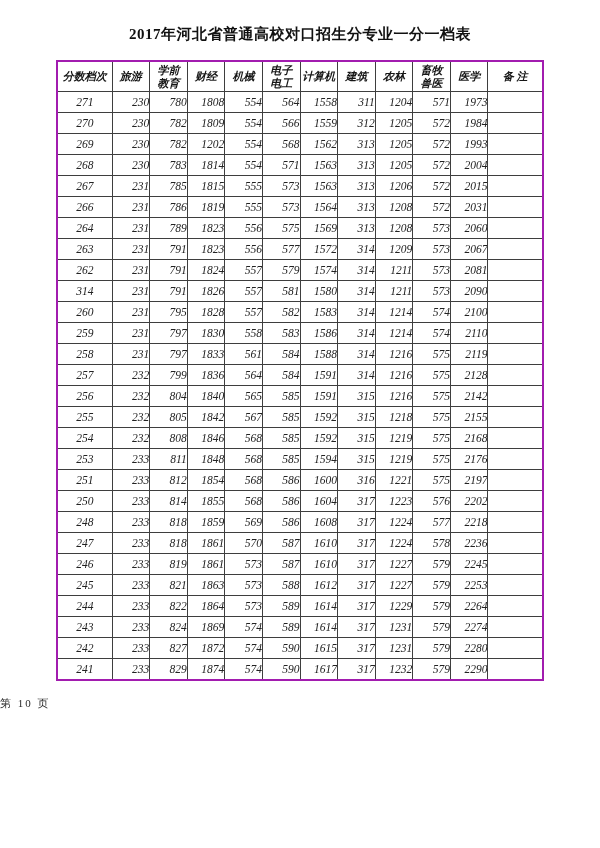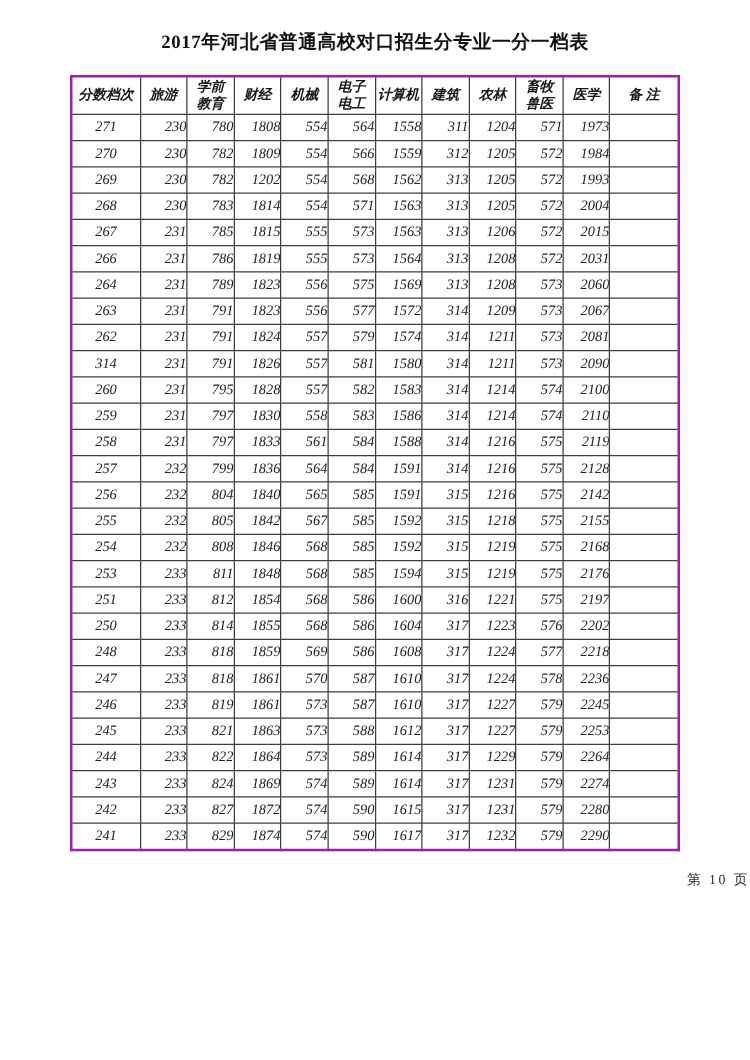--- a/index.html
+++ b/index.html
@@ -54,21 +54,21 @@
     height: 20px;
     font-size: 11.5px;
     vertical-align: middle;
     color: #222222;
   }
   td.score-col { text-align: center; margin-left: 20px; }
   td.num-col   { text-align: right; padding-right: 4px; }
   td.remark-col{ text-align: center; }
   .footer {
     margin-top: 15px;
-    text-align: right;
+    text-align: left;
     font-size: 11px;
     letter-spacing: 2px;
     color: #2a2a2a;
   }
 </style>
 </head>
 <body>
 
 <div class="page">
 

